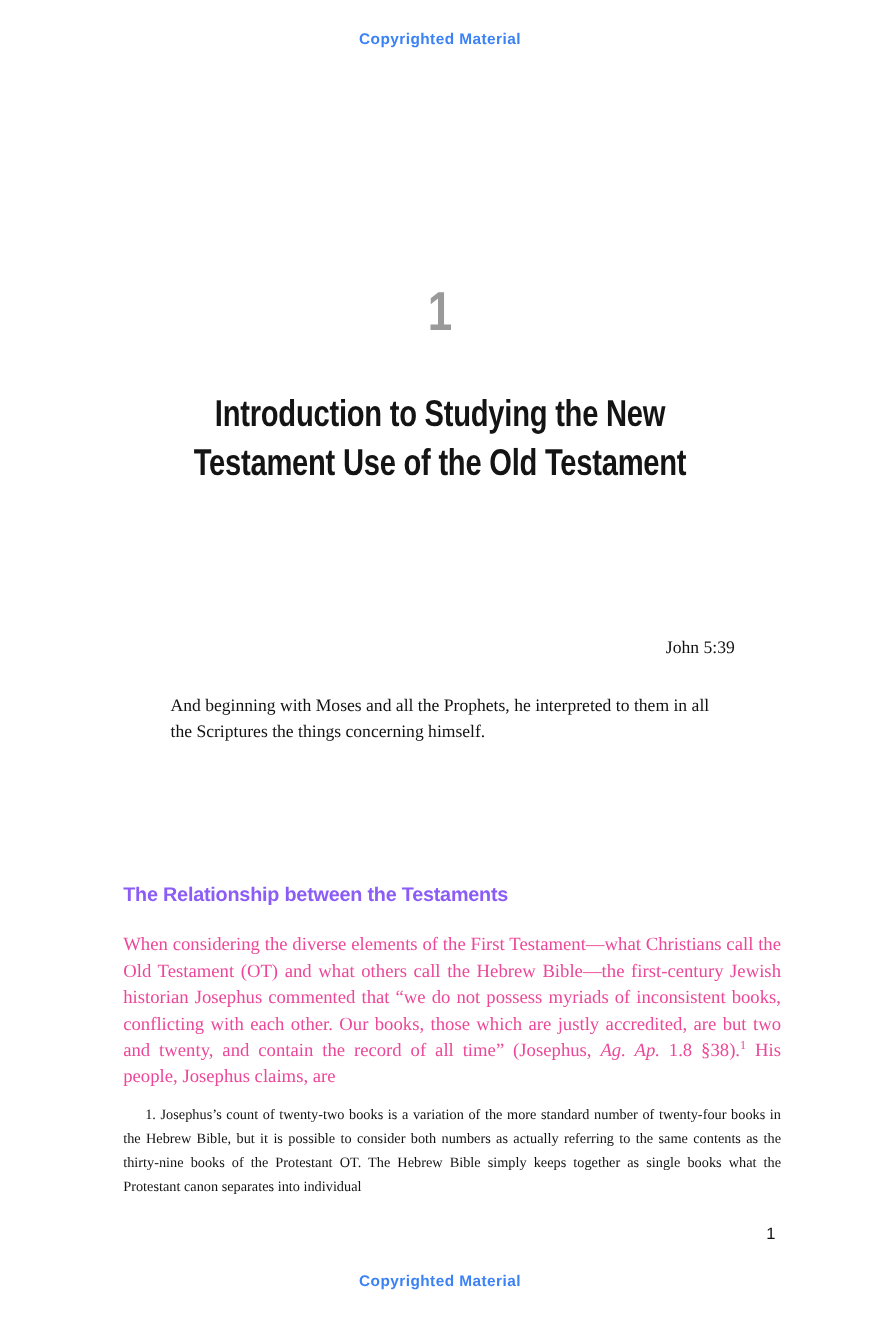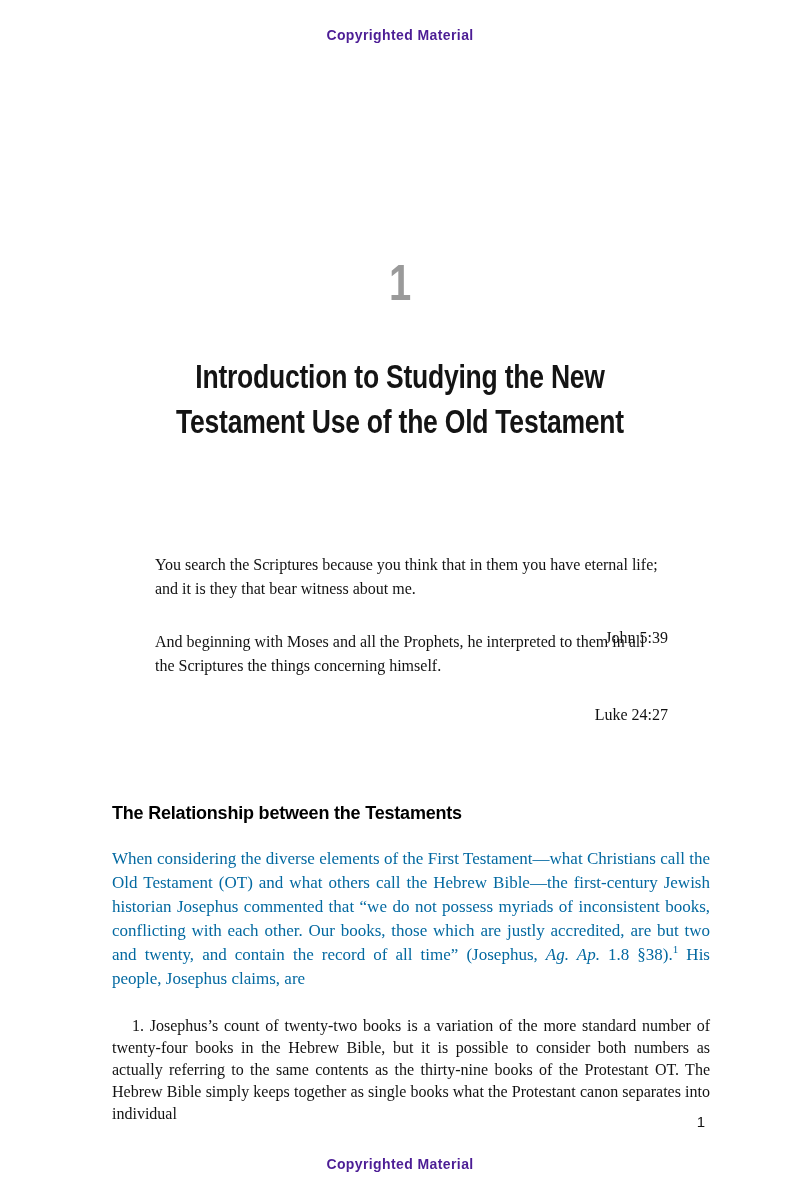--- a/index.html
+++ b/index.html
@@ -20,21 +20,21 @@
   
   .copyright {
     position: absolute;
     left: 0;
     width: 100%;
     text-align: center;
     font-family: "Liberation Sans", sans-serif;
     font-weight: bold;
     font-size: 14px;
     letter-spacing: 0.4px;
-    color: #4c1d95;
+    color: #3b82f6;
   }
   .copyright.top { top: 27px; }
   .copyright.bottom { top: 1156px; }
 
   
   .chapter-number {
     position: absolute;
     top: 258px;
     left: 0;
     width: 100%;
@@ -81,53 +81,52 @@
 
   
   .section-heading {
     position: absolute;
     left: 112px;
     top: 803px;
     font-family: "Liberation Sans", sans-serif;
     font-weight: bold;
     font-size: 18px;
     letter-spacing: -0.2px;
-    color: #000000;
+    color: #8b5cf6;
   }
 
   
   .body-paragraph {
     position: absolute;
     left: 112px;
     top: 847px;
     width: 598px;
     font-size: 17px;
     line-height: 24px;
     text-align: justify;
-    color: #0369a1;
+    color: #ec4899;
   }
   .body-paragraph em { font-style: italic; }
   .body-paragraph sup {
     font-size: 11px;
     line-height: 0;
     vertical-align: super;
   }
 
   
   .footnote {
     position: absolute;
     left: 112px;
     top: 1002px;
     width: 598px;
-    font-size: 16px;
+    font-size: 13px;
     line-height: 22px;
     text-align: justify;
     text-indent: 20px;
     color: #121212;
-    margin-top: 13px;
   }
 
   
   .page-number {
     position: absolute;
     top: 1113px;
     right: 95px;
     font-family: "Liberation Sans", sans-serif;
     font-size: 15px;
     color: #121212;
@@ -141,27 +140,25 @@
   <div class="copyright top">Copyrighted Material</div>
 
   <div class="chapter-number">1</div>
 
   <div class="chapter-title">
     <div>Introduction to Studying the New</div>
     <div>Testament Use of the Old Testament</div>
   </div>
 
   <div class="epigraph epigraph-1">
-    <div class="quote">You search the Scriptures because you think that in them you have eternal life; and it is they that bear witness about me.</div>
     <div class="source">John 5:39</div>
   </div>
 
   <div class="epigraph epigraph-2">
     <div class="quote">And beginning with Moses and all the Prophets, he interpreted to them in all the Scriptures the things concerning himself.</div>
-    <div class="source">Luke 24:27</div>
   </div>
 
   <div class="section-heading">The Relationship between the Testaments</div>
 
   <div class="body-paragraph"><span>When considering the diverse elements of the First Testament—what Christians call the Old Testament (OT) and what others call the Hebrew Bible—the first-century Jewish historian Josephus commented that “we do not possess myriads of inconsistent books, conflicting with each other. Our books, those which are justly accredited, are but two and twenty, and contain the record of all time” (Josephus, </span><em>Ag. Ap.</em><span> 1.8 §38).</span><sup>1</sup><span> His people, Josephus claims, are</span></div>
 
   <div class="footnote">1. Josephus’s count of twenty-two books is a variation of the more standard number of twenty-four books in the Hebrew Bible, but it is possible to consider both numbers as actually referring to the same contents as the thirty-nine books of the Protestant OT. The Hebrew Bible simply keeps together as single books what the Protestant canon separates into individual</div>
 
   <div class="page-number">1</div>
 

